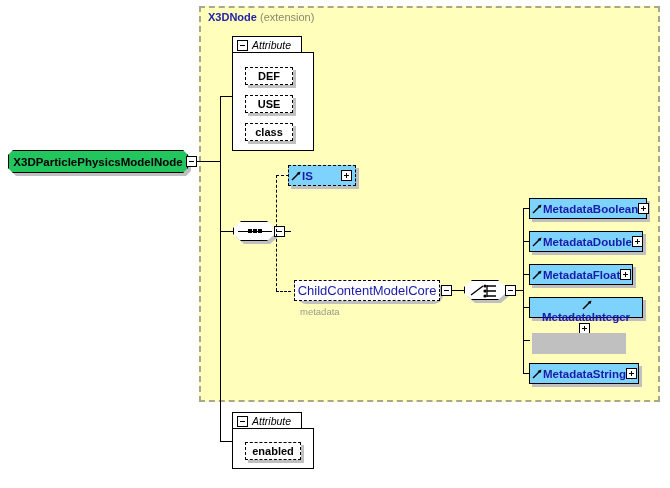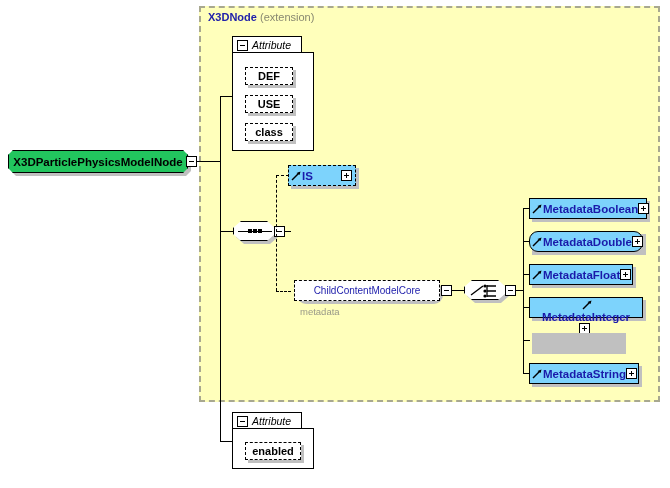--- a/index.html
+++ b/index.html
@@ -149,21 +149,21 @@
 
   
   .ref-box {
     background: #ffffff;
     border: 1px dashed #000000;
     border-radius: 0;
     box-sizing: border-box;
     display: flex;
     align-items: center;
     justify-content: center;
-    font-size: 10px;
+    font-size: 13px;
     color: #1a1aaa;
   }
   .ref-shadow {
     background: #c0c0c0;
     border-radius: 9px;
   }
   .ref-caption {
     font-size: 9.5px;
     color: #999988;
     white-space: nowrap;
@@ -309,21 +309,21 @@
       <svg width="11" height="13" viewBox="0 0 11 13">
           <path d="M1 11 L8 4" stroke="#000" stroke-width="1.4" fill="none"></path>
           <path d="M9.5 2.5 L5.5 4 L8.5 6 Z" fill="#000"></path>
         </svg>
     </span>
     <span class="elem-label">MetadataBoolean</span>
     <span class="toggle plus"></span>
   </div>
 
   <div class="abs elem-shadow" style="left:532px; top:234px; width:114px; height:21px;"></div>
-  <div class="abs elem-box" style="left:529px; top:231px; width:114px; height:21px;border-radius:9px;">
+  <div class="abs elem-box" style="left:529px; top:231px; width:114px; height:21px;">
     <span class="elem-arrow">
       <svg width="11" height="13" viewBox="0 0 11 13">
           <path d="M1 11 L8 4" stroke="#000" stroke-width="1.4" fill="none"></path>
           <path d="M9.5 2.5 L5.5 4 L8.5 6 Z" fill="#000"></path>
         </svg>
     </span>
     <span class="elem-label">MetadataDouble</span>
     <span class="toggle plus"></span>
   </div>
 

